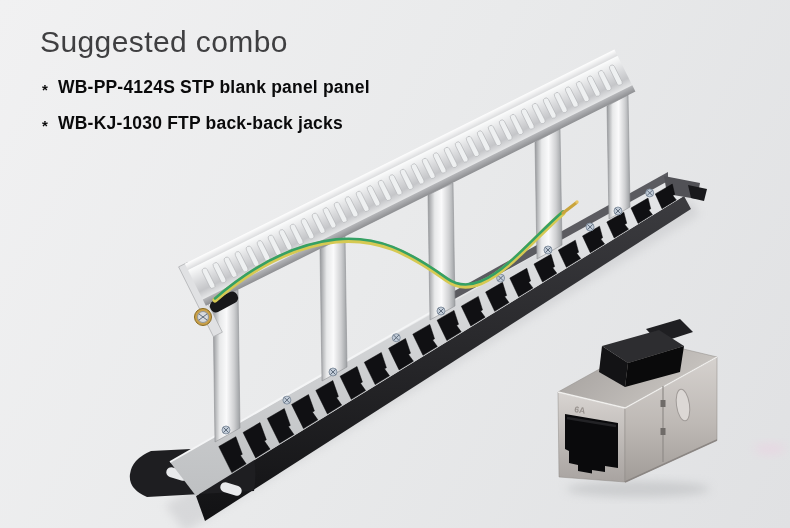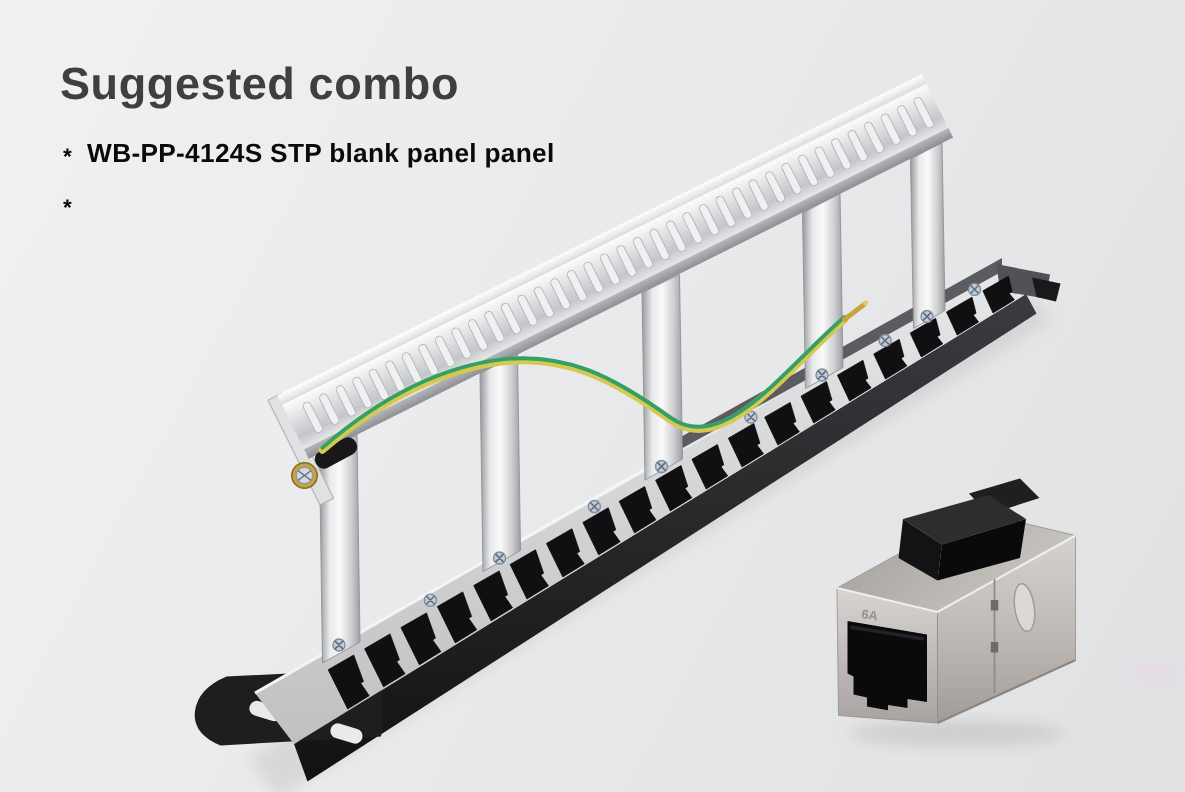--- a/index.html
+++ b/index.html
@@ -3,21 +3,21 @@
 <meta charset="utf-8">
 <style>
   html,body{margin:0;padding:0;background:#d8d9db;}
   .stage{
     position:relative;width:790px;height:528px;overflow:hidden;
     background:linear-gradient(118deg,#f1f1f2 0%,#e9eaeb 48%,#e0e1e3 100%);
     font-family:"Liberation Sans",sans-serif;
   }
   .caption{position:absolute;left:40px;top:24px;z-index:5;}
   .caption h1{
-    margin:16px 0 18px 0;font-size:30px;line-height:34px;font-weight:700;
+    margin:1px 0 18px 0;font-size:30px;line-height:34px;font-weight:400;
     letter-spacing:.4px;color:#3f3f41;
   }
   .combo-item{
     display:flex;align-items:center;gap:10px;margin:0 0 15px 2px;
     font-size:17.5px;font-weight:700;color:#0a0a0b;letter-spacing:.2px;
   }
   .combo-item .bullet{font-size:15px;transform:translateY(2px);}
   svg.illus{position:absolute;left:0;top:0;width:790px;height:528px;}
   .slot{fill:#eef0f1;stroke:#b2b4b7;stroke-width:.6;}
   .port{fill:#101013;stroke:#040406;stroke-width:.5;}
@@ -30,20 +30,21 @@
 <div class="stage">
 
   <div class="caption">
     <h1>Suggested combo</h1>
     <div class="combo-item">
       <span class="bullet">*</span>
       <span class="combo-text">WB-PP-4124S STP blank panel panel</span>
     </div>
     <div class="combo-item">
       <span class="bullet">*</span>
+      <span class="combo-text">WB-KJ-1030 FTP back-back jacks</span>
     </div>
   </div>
 
   <svg class="illus" viewBox="0 0 790 528">
     <defs>
       <filter id="soft" x="-40%" y="-40%" width="180%" height="180%">
         <feGaussianBlur stdDeviation="5"></feGaussianBlur>
       </filter>
       <linearGradient id="barGrad" x1="0" y1="0" x2="0" y2="1">
         <stop offset="0" stop-color="#fbfcfc"></stop>

